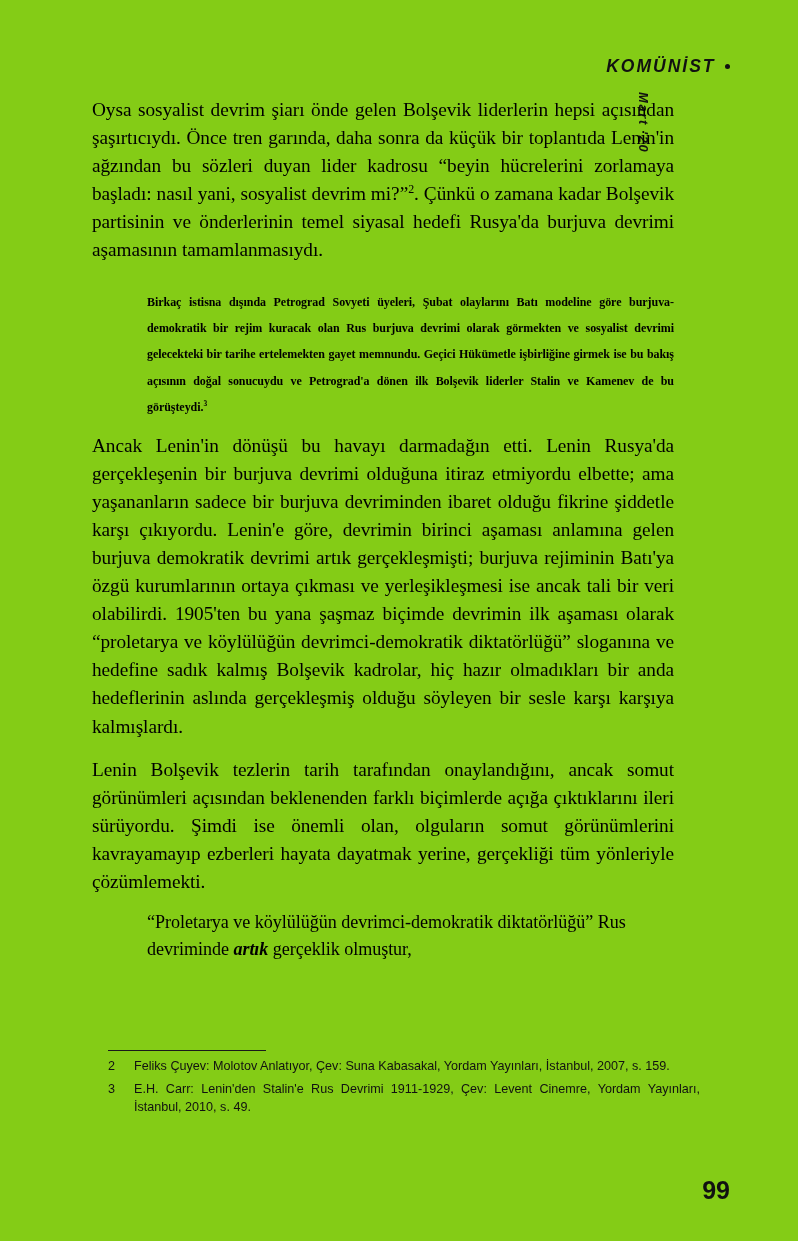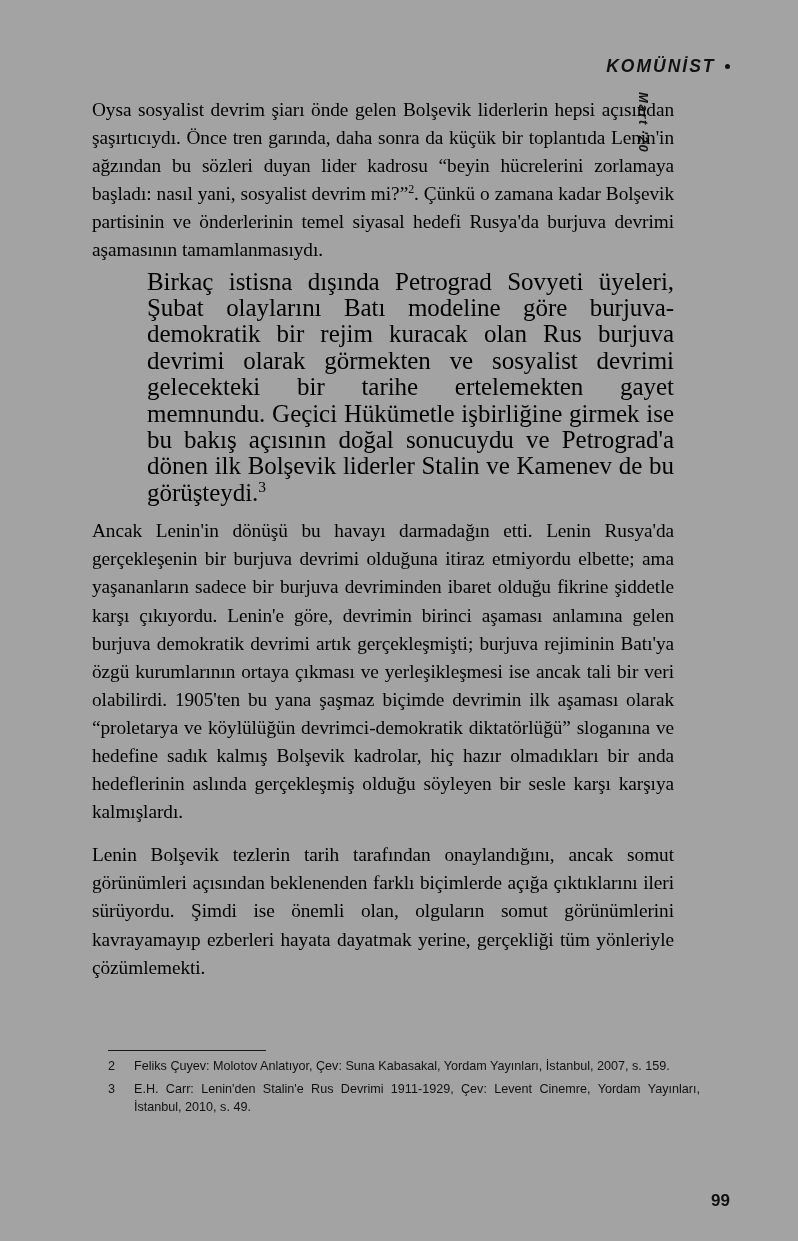--- a/index.html
+++ b/index.html
@@ -11,21 +11,21 @@
   body {
     font-family: "Liberation Serif", "DejaVu Serif", serif;
     color: #000000;
     -webkit-font-smoothing: antialiased;
   }
   .page {
     position: relative;
     width: 798px;
     height: 1241px;
     margin: 0 auto;
-    background: #a3a3a3;
+    background: #84cc16;
     overflow: hidden;
     box-sizing: border-box;
   }
 
   
   .runhead {
     position: absolute;
     top: 58px;
     right: 68px;
     display: flex;
@@ -81,26 +81,27 @@
     line-height: 28.1px;
     text-align: justify;
     text-justify: inter-word;
     hyphens: none;
     letter-spacing: -0.05px;
   }
   p.para + p.para {
     margin-top: 15px;
   }
   p.quote {
-    margin: 4px 0 11px 55px;
-    font-size: 25px;
+    margin: 24px 0 11px 55px;
+    font-size: 12px;
     line-height: 26.4px;
     text-align: justify;
     text-justify: inter-word;
     letter-spacing: -0.05px;
+    font-weight: bold;
   }
   p.quote-last {
     margin: 13px 0 0 55px;
     font-size: 18.1px;
     line-height: 26.4px;
     text-align: left;
     letter-spacing: -0.05px;
   }
   sup.fn {
     font-size: 0.62em;
@@ -144,24 +145,24 @@
   .fn-text {
     flex: 1 1 auto;
     text-align: justify;
     text-justify: inter-word;
   }
 
   
   .folio {
     position: absolute;
     right: 68px;
-    bottom: 32px;
-    font-family: "Liberation Sans", "DejaVu Sans", sans-serif;
-    font-weight: bold;
-    font-size: 17px;
+    bottom: 38px;
+    font-family: "Liberation Sans", "DejaVu Sans", sans-serif;
+    font-weight: bold;
+    font-size: 25px;
     color: #111111;
     line-height: 1;
   }
 </style>
 </head>
 <body>
 
 <div class="page">
 
   <div class="runhead">
@@ -174,20 +175,21 @@
   <div class="content">
 
     <p class="para"><span>Oysa sosyalist devrim şiarı önde gelen Bolşevik liderlerin hepsi açısından şaşırtıcıydı. Önce tren garında, daha sonra da küçük bir toplantıda Lenin'in ağzından bu sözleri duyan lider kadrosu “beyin hücrelerini zorlamaya başladı: nasıl yani, sosyalist devrim mi?”</span><sup class="fn">2</sup><span>. Çünkü o zamana kadar Bolşevik partisinin ve önderlerinin temel siyasal hedefi Rusya'da burjuva devrimi aşamasının tamamlanmasıydı.</span></p>
 
     <p class="quote"><span>Birkaç istisna dışında Petrograd Sovyeti üyeleri, Şubat olaylarını Batı modeline göre burjuva-demokratik bir rejim kuracak olan Rus burjuva devrimi olarak görmekten ve sosyalist devrimi gelecekteki bir tarihe ertelemekten gayet memnundu. Geçici Hükümetle işbirliğine girmek ise bu bakış açısının doğal sonucuydu ve Petrograd'a dönen ilk Bolşevik liderler Stalin ve Kamenev de bu görüşteydi.</span><sup class="fn">3</sup></p>
 
     <p class="para">Ancak Lenin'in dönüşü bu havayı darmadağın etti. Lenin Rusya'da gerçekleşenin bir burjuva devrimi olduğuna itiraz etmiyordu elbette; ama yaşananların sadece bir burjuva devriminden ibaret olduğu fikrine şiddetle karşı çıkıyordu. Lenin'e göre, devrimin birinci aşaması anlamına gelen burjuva demokratik devrimi artık gerçekleşmişti; burjuva rejiminin Batı'ya özgü kurumlarının ortaya çıkması ve yerleşikleşmesi ise ancak tali bir veri olabilirdi. 1905'ten bu yana şaşmaz biçimde devrimin ilk aşaması olarak “proletarya ve köylülüğün devrimci-demokratik diktatörlüğü” sloganına ve hedefine sadık kalmış Bolşevik kadrolar, hiç hazır olmadıkları bir anda hedeflerinin aslında gerçekleşmiş olduğu söyleyen bir sesle karşı karşıya kalmışlardı.</p>
 
     <p class="para">Lenin Bolşevik tezlerin tarih tarafından onaylandığını, ancak somut görünümleri açısından beklenenden farklı biçimlerde açığa çıktıklarını ileri sürüyordu. Şimdi ise önemli olan, olguların somut görünümlerini kavrayamayıp ezberleri hayata dayatmak yerine, gerçekliği tüm yönleriyle çözümlemekti.</p>
 
+    <p class="quote-last"><span>“Proletarya ve köylülüğün devrimci-demokratik diktatörlüğü” Rus devriminde </span><b class="emph">artık</b><span> gerçeklik olmuştur,</span></p>
 
   </div>
 
   <div class="footnotes">
     <div class="fn-rule"></div>
 
     <div class="fn-item">
       <span class="fn-num">2</span>
       <span class="fn-text">Feliks Çuyev: Molotov Anlatıyor, Çev: Suna Kabasakal, Yordam Yayınları, İstanbul, 2007, s. 159.</span>
     </div>

